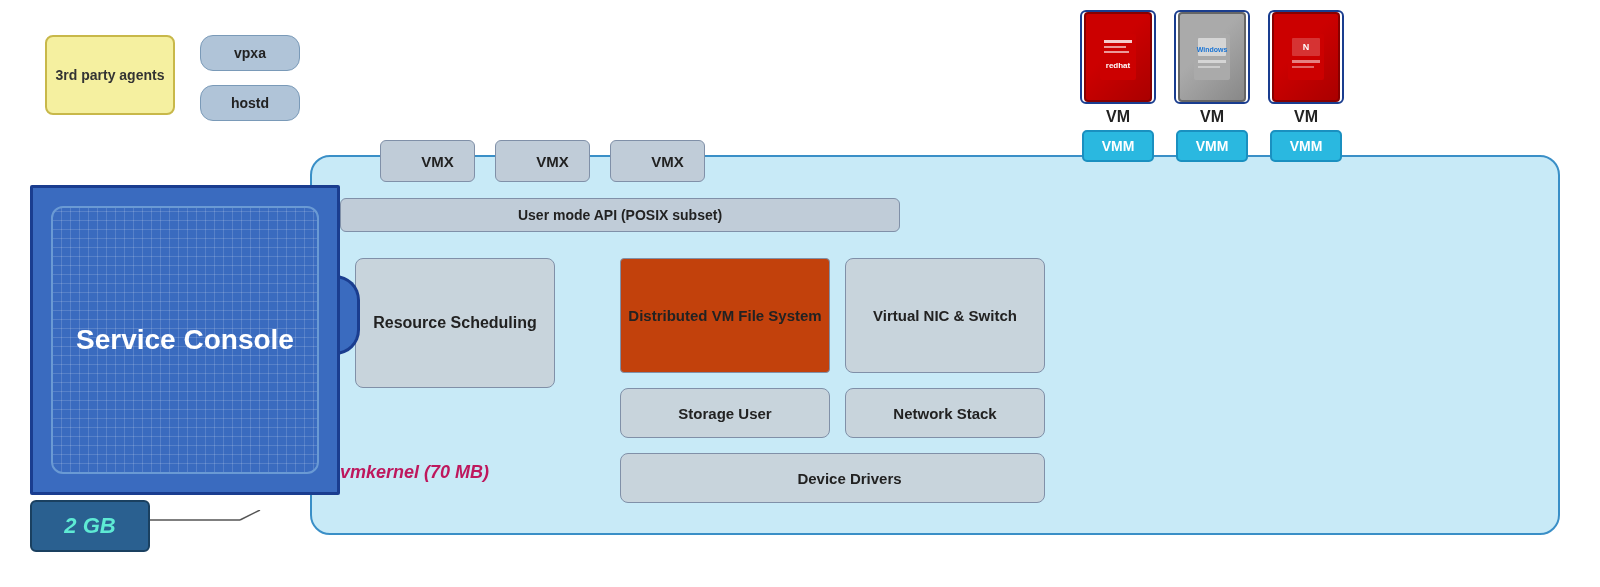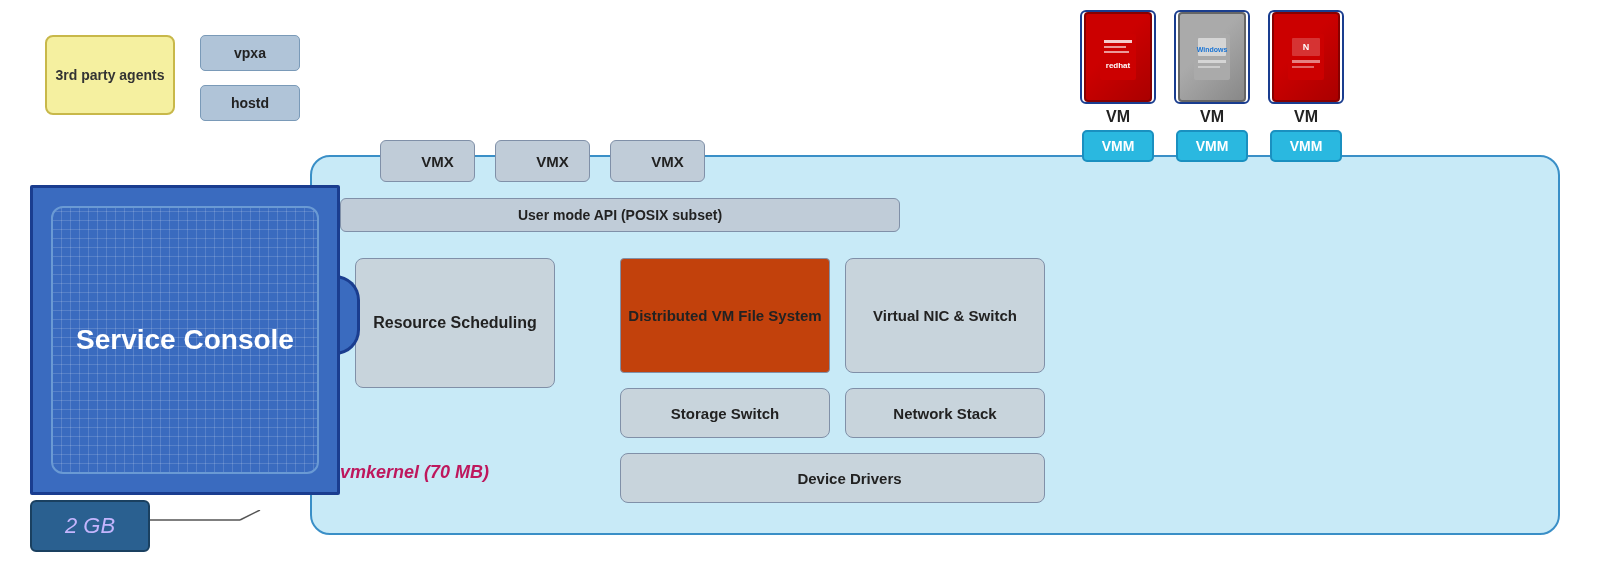--- a/index.html
+++ b/index.html
@@ -92,21 +92,21 @@
       line-height: 1.3;
     }
 
     
     .agent-box {
       position: absolute;
       width: 100px;
       height: 36px;
       background: #b0c4d8;
       border: 1px solid #7a9ab8;
-      border-radius: 5px;
+      border-radius: 13px;
       display: flex;
       align-items: center;
       justify-content: center;
       font-size: 14px;
       font-weight: bold;
       color: #222;
     }
 
     .vpxa-box {
       left: 200px;
@@ -384,23 +384,23 @@
       height: 52px;
       background: #2a6090;
       border: 2px solid #1a4060;
       border-radius: 6px;
       display: flex;
       align-items: center;
       justify-content: center;
     }
 
     .two-gb-text {
-      color: #c4b5fd;
+      color: #5eead4;
       font-size: 22px;
-      font-weight: normal;
+      font-weight: bold;
       font-style: italic;
     }
 
     
     .connector-line {
       position: absolute;
       left: 150px;
       top: 510px;
       width: 130px;
       height: 60px;
@@ -467,21 +467,21 @@
 
 <div class="dvmfs-box">
   <span>Distributed VM File System</span>
 </div>
 
 <div class="vnic-box">
   <span>Virtual NIC &amp; Switch</span>
 </div>
 
 <div class="storage-stack-box">
-  <span>Storage Switch</span>
+  <span>Storage User</span>
 </div>
 
 <div class="network-stack-box">
   <span>Network Stack</span>
 </div>
 
 <div class="device-drivers-box">
   <span>Device Drivers</span>
 </div>
 

